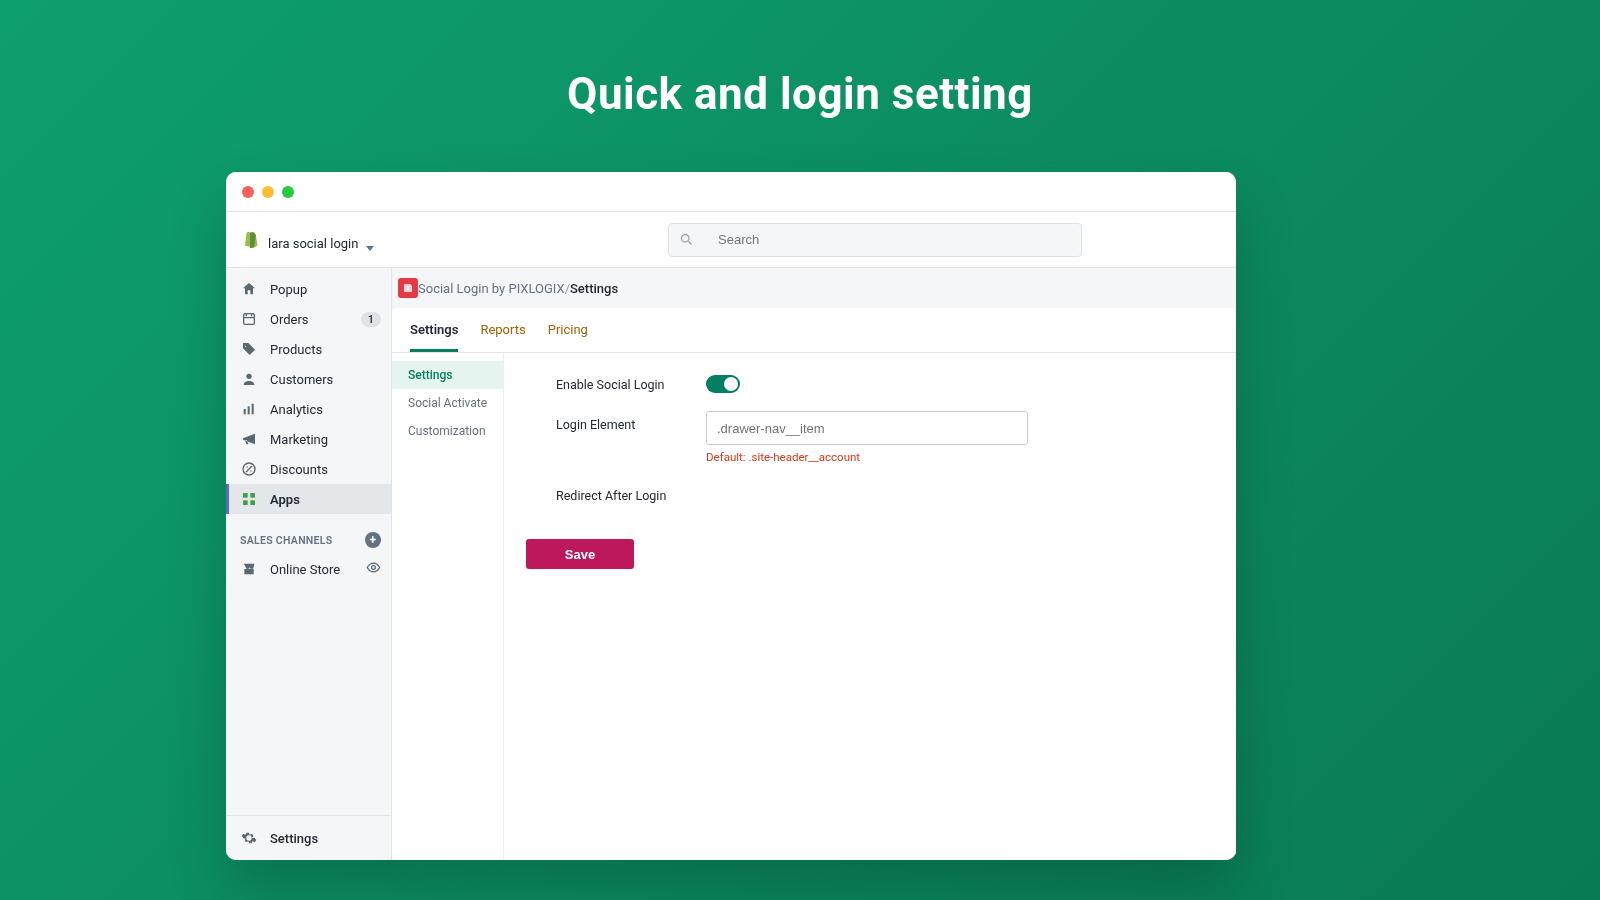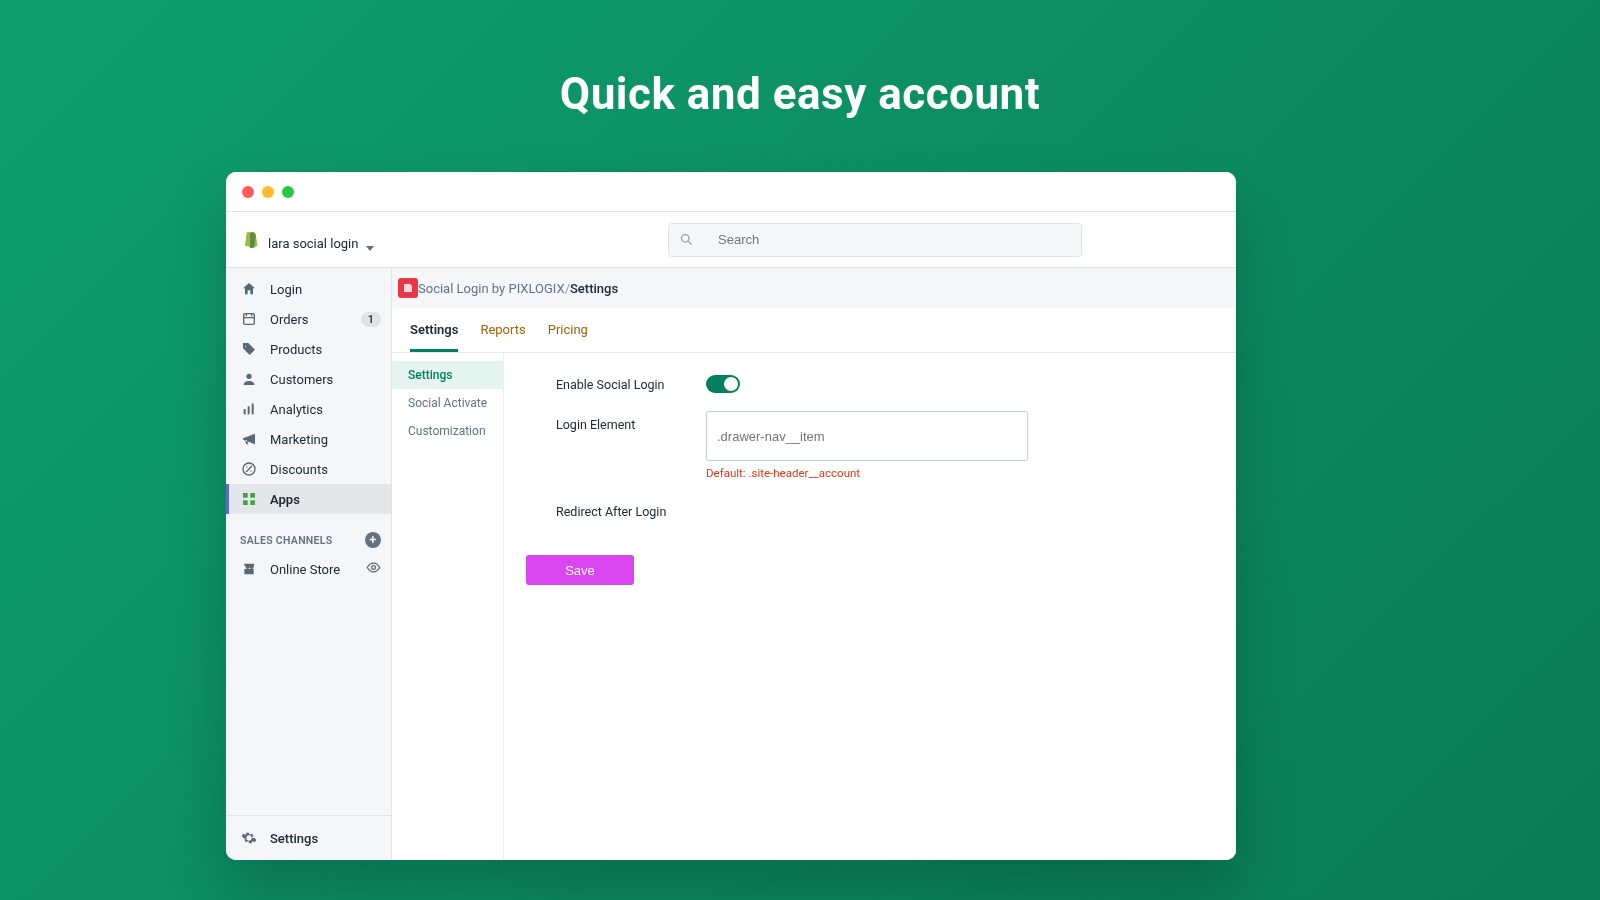--- a/index.html
+++ b/index.html
@@ -272,50 +272,50 @@
   background: #fff;
   border-radius: 50%;
   top: 2px;
 }
 .toggle.on { background: #008060; }
 .toggle.on::after { right: 2px; }
 .toggle.off { background: #d8dde1; }
 .toggle.off::after { left: 2px; }
 .text-input {
   width: 322px;
-  height: 50px;
+  height: 34px;
   border: 1px solid #c4cdd5;
   border-radius: 3px;
   padding: 12px 10px;
   font-size: 13px;
   color: #637381;
   outline: none;
 }
 .helper-error {
   color: #de3618;
   font-size: 11.5px;
   margin-top: 5px;
 }
 .save-btn {
-  background: #d946ef;
+  background: #be185d;
   color: #fff;
   border: none;
   width: 108px;
   height: 30px;
   border-radius: 3px;
   font-size: 13px;
-  font-weight: 400;
+  font-weight: 700;
   cursor: pointer;
   margin-top: 18px;
 }
 </style>
 </head>
 <body>
 
-<div class="hero-title">Quick and easy account</div>
+<div class="hero-title">Quick and login setting</div>
 
 <div class="window">
 
   <div class="mac-bar">
     <div class="mac-dot mac-red"></div>
     <div class="mac-dot mac-yellow"></div>
     <div class="mac-dot mac-green"></div>
   </div>
 
   <div class="top-bar">
@@ -339,21 +339,21 @@
   <div class="body-row">
 
     <div class="sidebar">
       <div class="nav-list">
         <div class="nav-item">
           <span class="nav-icon">
               <svg width="16" height="16" viewBox="0 0 24 24" fill="currentColor">
                 <path d="M12 3l9 8h-3v9h-4v-6h-4v6H6v-9H3l9-8z"></path>
               </svg>
             </span>
-          <span class="label">Login</span>
+          <span class="label">Popup</span>
         </div>
         <div class="nav-item">
           <span class="nav-icon">
               <svg width="16" height="16" viewBox="0 0 24 24" fill="none" stroke="currentColor" stroke-width="2">
                 <rect x="4" y="4" width="16" height="16" rx="2"></rect>
                 <path d="M8 4v4m8-4v4M4 10h16"></path>
               </svg>
             </span>
           <span class="label">Orders</span>
           <span class="nav-badge">1</span>

